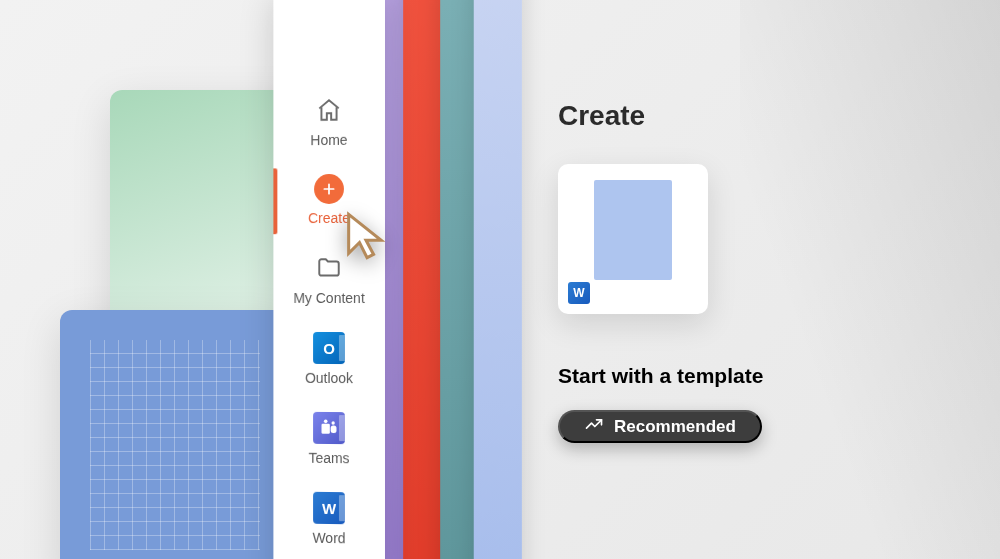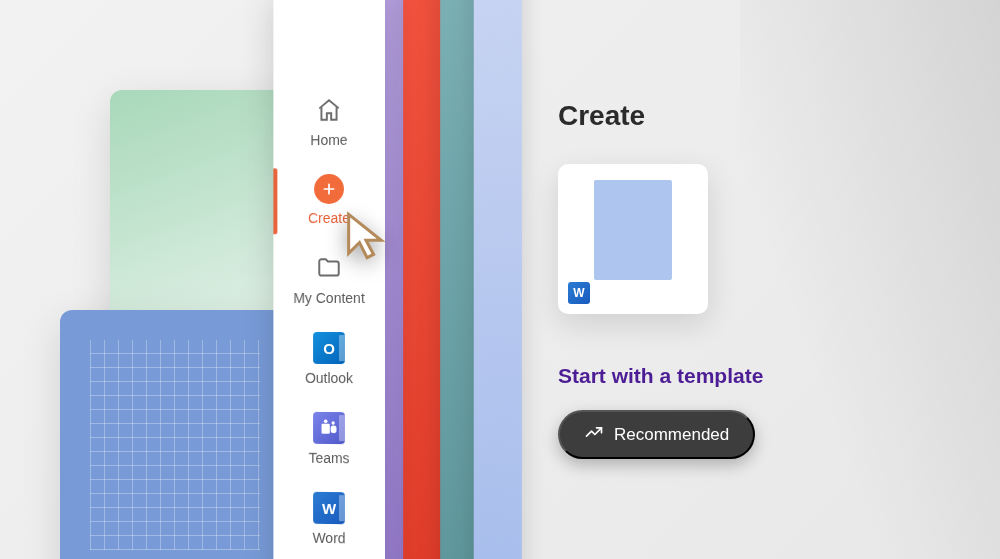--- a/index.html
+++ b/index.html
@@ -160,34 +160,35 @@
       left: 10px; bottom: 10px;
       width: 22px; height: 22px;
       border-radius: 3px;
       background: linear-gradient(135deg,#2b7cd3,#185abd);
       color: #fff; font-size: 12px; font-weight: 700;
       display: flex; align-items: center; justify-content: center;
     }
     .section-heading {
       font-size: 21px;
       font-weight: 600;
-      color: #4c1d95;
+      color: #000000;
       margin-bottom: 22px;
     }
     .pill {
       display: inline-flex;
       align-items: center;
       gap: 10px;
       background: #3d3d3d;
       color: #fff;
       font-size: 17px;
-      padding: 10px 24px;
+      padding: 2px 24px;
       border-radius: 999px;
       cursor: pointer;
       box-shadow: 0 6px 16px rgba(0,0,0,0.25);
+      font-weight: bold;
     }
 
     
     .shade {
       position: absolute; right: 0; top: 0; bottom: 0; width: 260px;
       background: linear-gradient(250deg, rgba(0,0,0,0.10), transparent 70%);
       pointer-events: none; z-index: 1;
     }
   </style>
 </head>

